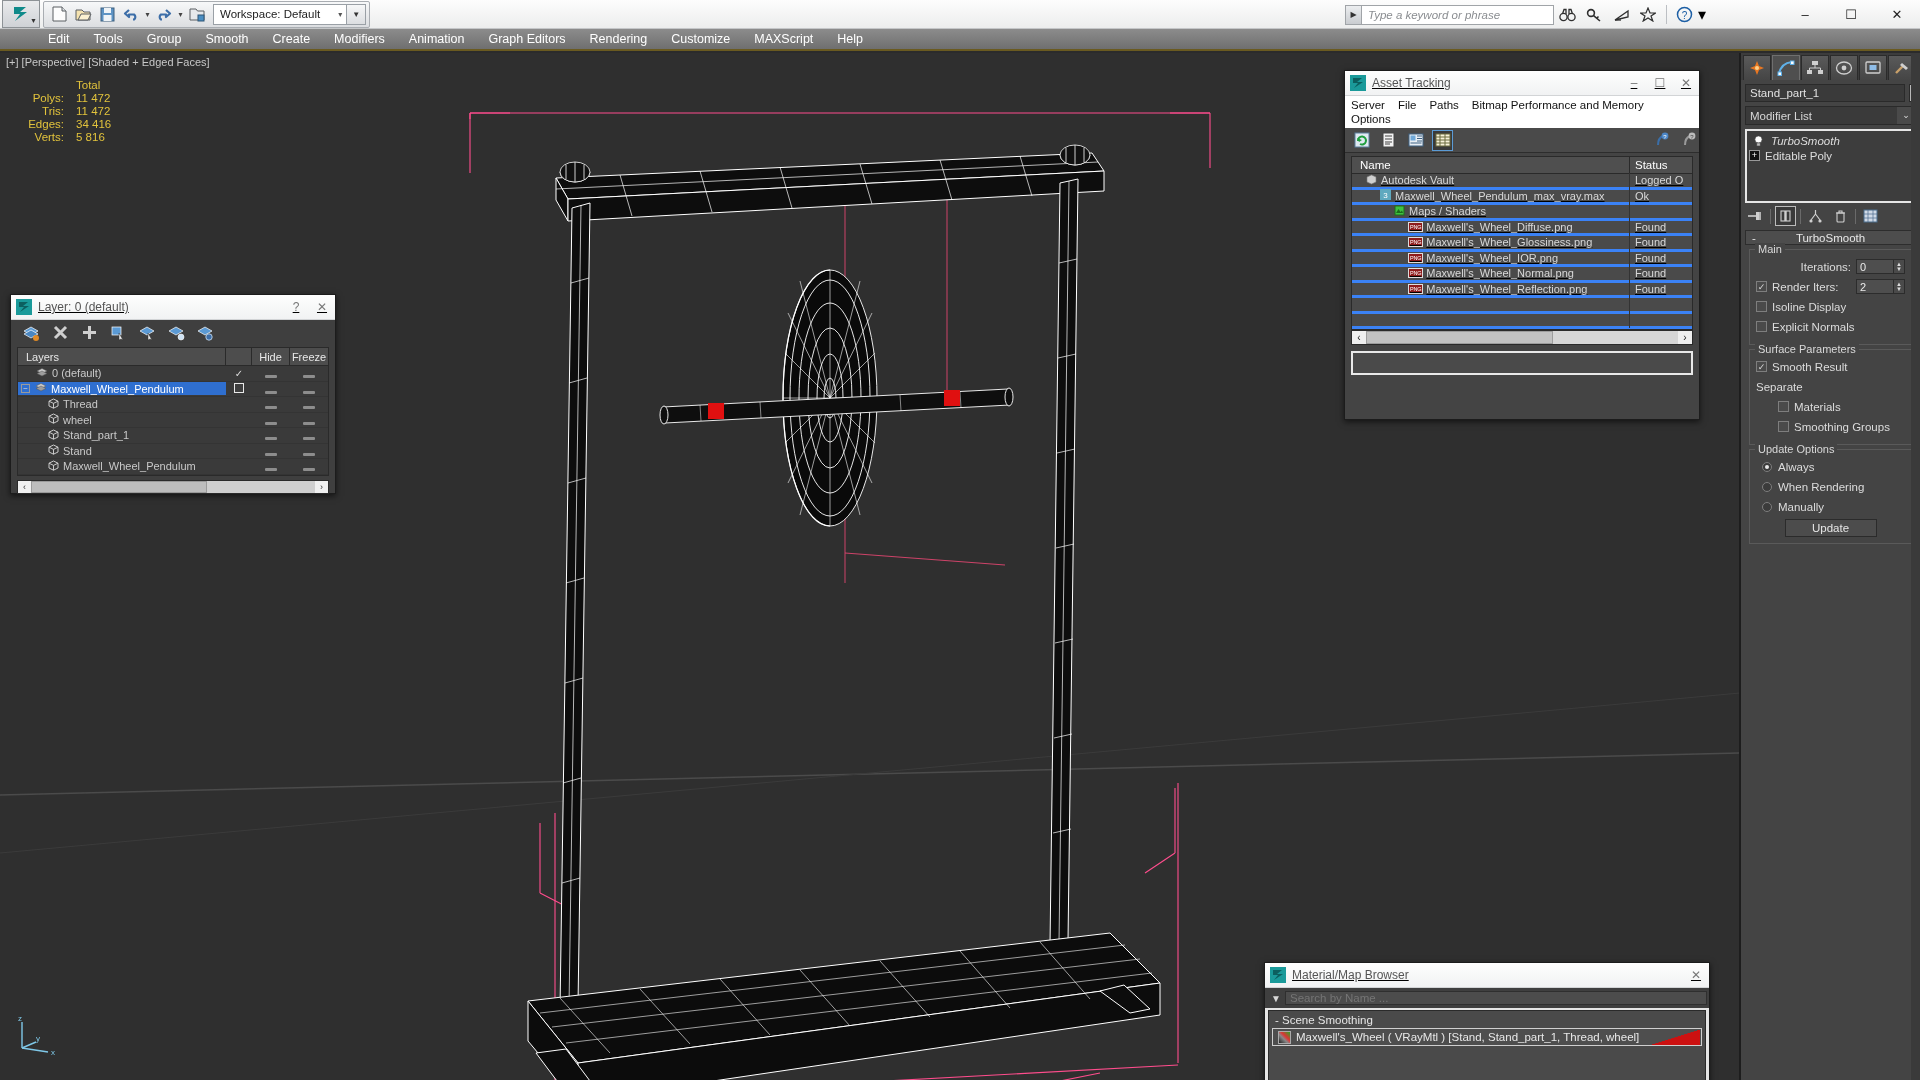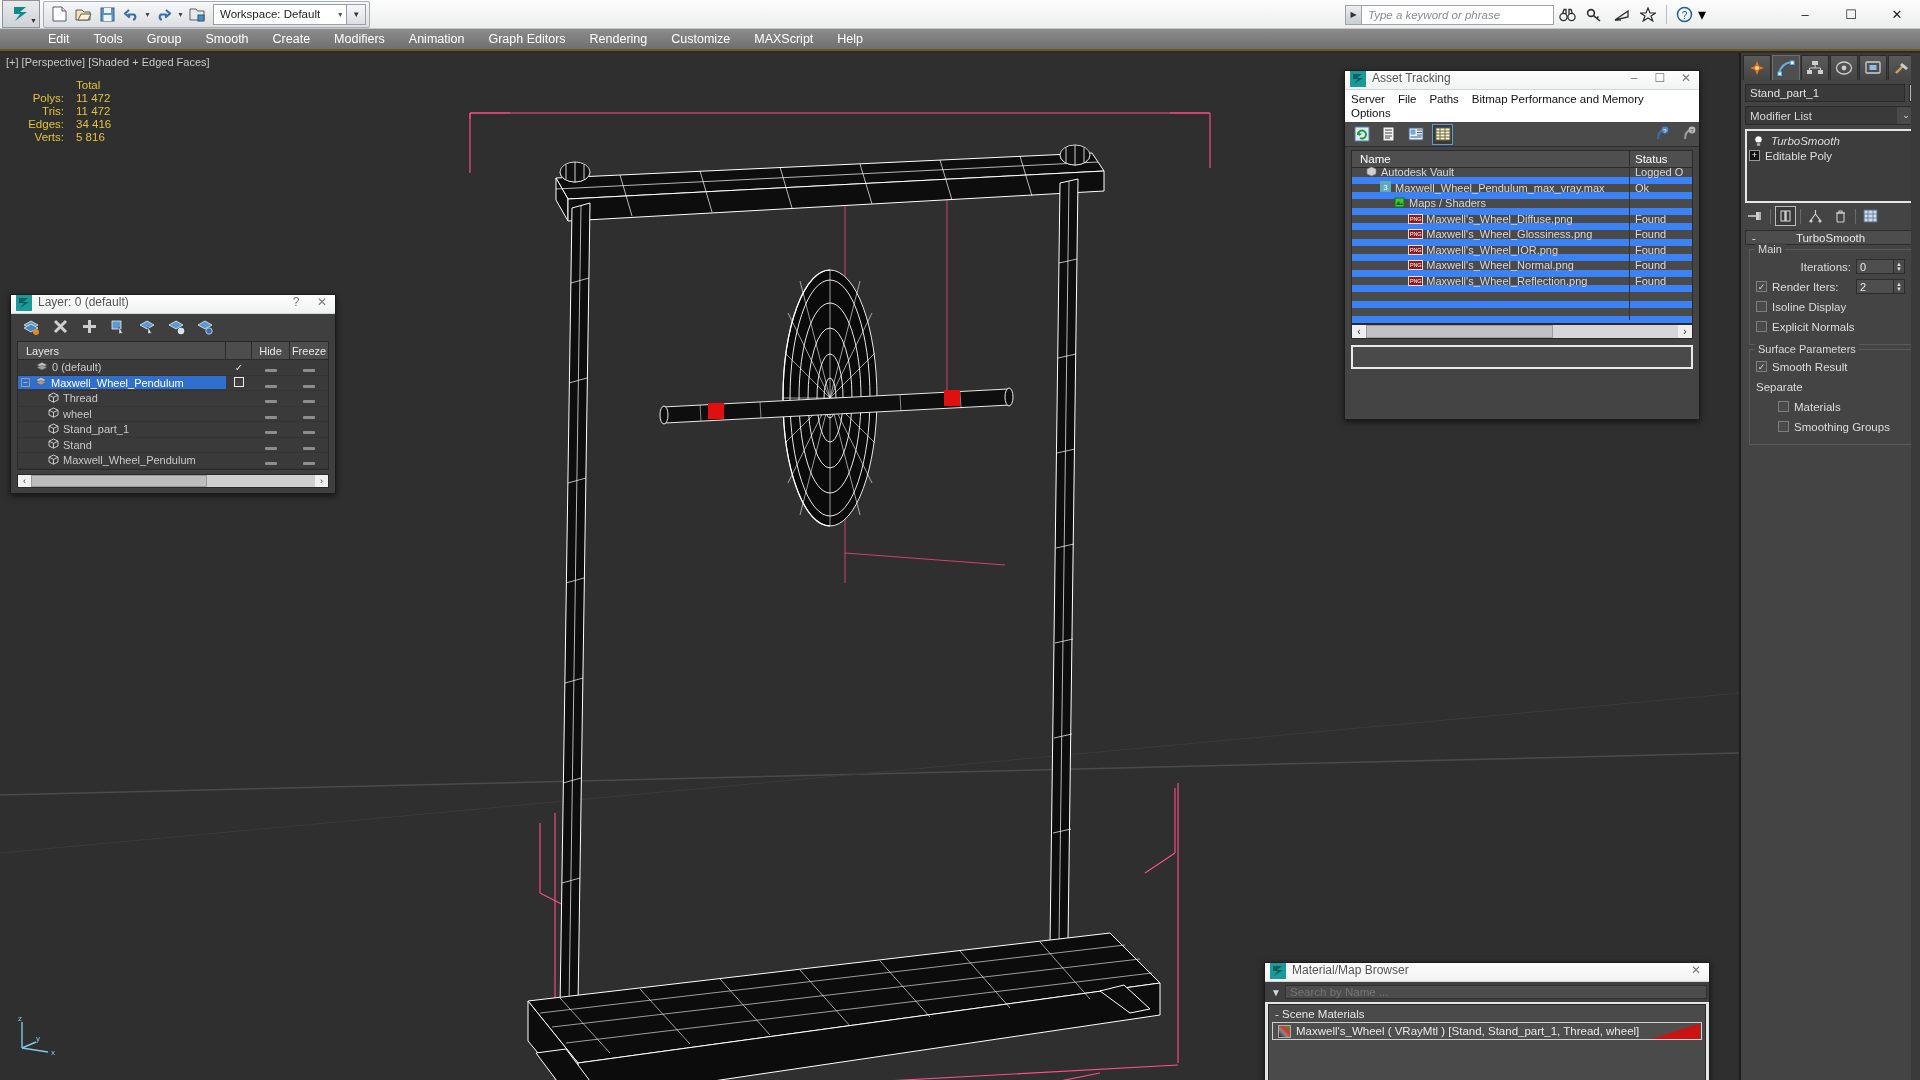--- a/index.html
+++ b/index.html
@@ -53,22 +53,22 @@
   #vp-stats table{ border-collapse:collapse; }
   #vp-stats td{ padding:0 4px 1px 0; }
   #vp-stats td.k{ text-align:right; width:50px;}
   #vp-stats td.v{ text-align:left; padding-left:8px;}
   #vp-stats .hdr{ padding-left:8px; }
   #axis{ position:absolute;left:14px;bottom:22px; font-size:9px;color:#8fd0e8; }
   svg#scene{ position:absolute;left:0;top:0; }
 
   
   .dlg{ position:absolute; background:#3f3f3f; border:1px solid #1c1c1c; box-shadow:0 2px 6px rgba(0,0,0,.6); }
-  .dlg-title{ height:19px; background:linear-gradient(#fefefe,#f1f2f3); display:flex;
-     border-bottom:1px solid #d2d4d6; }
+  .dlg-title{ height:25px; background:linear-gradient(#fefefe,#f1f2f3); display:flex;align-items:center;
+     border-bottom:1px solid #d2d4d6;text-decoration:underline; }
   .dlg-title .ic{ width:16px;height:16px;margin:0 6px 0 5px;}
   .dlg-title .tx{ font-size:12px;color:#555; flex:1; }
   .dlg-title .b{ width:26px;text-align:center;font-size:12px;color:#777; }
   #layer-dlg{ left:10px; top:270px; width:326px; height:200px;margin-top:24px; }
   #layer-tools{ height:25px; display:flex;align-items:center; padding-left:10px; gap:9px; background:#3f3f3f;}
   #layer-tools .t{ width:20px;height:20px;display:flex;align-items:center;justify-content:center;}
   .lgrid{ margin:2px 6px 0 6px; border:1px solid #2a2a2a; background:#3a3a3a; }
   .lhead{ display:flex; height:18px; background:#4d4d4d; border-bottom:1px solid #2a2a2a; }
   .lhead div{ font-size:11px;color:#e8e8e8; line-height:18px; }
   .lhead .c1{ flex:1; padding-left:8px; border-right:1px solid #2a2a2a;}
@@ -97,21 +97,21 @@
   #asset-menu span{ font-size:11.5px;color:#111; padding:1px 7px 1px 0; margin-right:6px; }
   #asset-tb{ height:25px; background:#4a4a4a; display:flex;align-items:center; padding-left:6px; gap:6px;
      border-bottom:1px solid #2d2d2d;}
   #asset-tb .t{ width:21px;height:21px;display:flex;align-items:center;justify-content:center;border:1px solid transparent;}
   #asset-tb .t.on{ border:1px solid #5b9bd5; background:#3a3a3a;}
   #asset-tb .sp{ flex:1; }
   .agrid{ margin:3px 6px 0 6px; border:1px solid #2a2a2a;}
   .ahead{ display:flex;height:17px;background:#4f4f4f;border-bottom:1px solid #2a2a2a;}
   .ahead .c1{ flex:1;font-size:11.5px;color:#fff;padding-left:8px;line-height:17px;border-right:1px solid #2a2a2a;}
   .ahead .c2{ width:62px;font-size:11.5px;color:#fff;padding-left:5px;line-height:17px;}
-  .arow{ display:flex;height:15.5px;align-items:center;border-bottom:7px solid #3b82f6;background:#4a4a4a;}
+  .arow{ display:flex;height:15.5px;align-items:center;border-bottom:3px solid #3b82f6;background:#4a4a4a;text-decoration:underline;}
   .arow .n{ flex:1;font-size:11px;color:#d8d8d8;display:flex;align-items:center;white-space:nowrap;overflow:hidden;
      border-right:1px solid #333; height:15.5px;}
   .arow .s{ width:62px;font-size:11px;color:#d8d8d8;padding-left:5px;white-space:nowrap;overflow:hidden;}
   .arow.blank{ }
   .pngbadge{ font-size:5.5px;background:#8e1b1b;color:#fff;padding:1px 1px;border:1px solid #ddd;
      margin:0 3px 0 0; letter-spacing:-0.2px; font-family:"Liberation Sans",sans-serif;}
   .ahscroll{ height:15px;margin:0 6px;background:#efefef;border:1px solid #2a2a2a;display:flex;align-items:center;}
   .ahscroll .ar{width:14px;text-align:center;font-size:10px;color:#222;}
   .ahscroll .bar{flex:1;height:13px;background:#d6d6d6;}
   .ahscroll .bar i{display:block;height:13px;width:60%;background:#c2c2c2;border:1px solid #9d9d9d;}
@@ -815,21 +815,21 @@
         <path d="M3 3 L12 3 L7 7 L13 7 L4 13 L8 8 L3 8 Z" fill="#0c5f5f"></path>
       </svg>
     <span class="tx">Material/Map Browser</span>
     <span class="b">✕</span>
   </div>
   <div id="mmb-search">
     <div class="caret">▼</div>
     <input placeholder="Search by Name ..." style="">
   </div>
   <div id="mmb-body">
-    <div class="mmb-group">- Scene Materials</div>
+    <div class="mmb-group">- Scene Smoothing</div>
     <div class="mmb-item">
       <span class="sw" style="background:linear-gradient(45deg,#222,#888 40%,#d33 60%,#2a2)"></span>
       <span class="tx">Maxwell's_Wheel  ( VRayMtl )  [Stand, Stand_part_1, Thread, wheel]</span>
       <span class="red"></span>
     </div>
   </div>
 </div>
 
 <div id="cmdpanel">
   <div id="panel-tabs">
@@ -981,16 +981,34 @@
       <div class="frow" style="padding-left:22px">
         <span class="cbx"></span>
         <span class="lab">Materials</span>
       </div>
       <div class="frow" style="padding-left:22px">
         <span class="cbx"></span>
         <span class="lab">Smoothing Groups</span>
       </div>
     </div>
 
+    <div class="grp">
+      <span class="gl">Update Options</span>
+      <div class="frow" style="padding-left:6px">
+        <span class="rdo on">
+            <i></i>
+          </span>
+        <span class="lab">Always</span>
+      </div>
+      <div class="frow" style="padding-left:6px">
+        <span class="rdo"></span>
+        <span class="lab">When Rendering</span>
+      </div>
+      <div class="frow" style="padding-left:6px">
+        <span class="rdo"></span>
+        <span class="lab">Manually</span>
+      </div>
+      <div class="updbtn">Update</div>
+    </div>
   </div>
 
   <div class="scrollstrip"></div>
 </div>
 
 </body></html>

